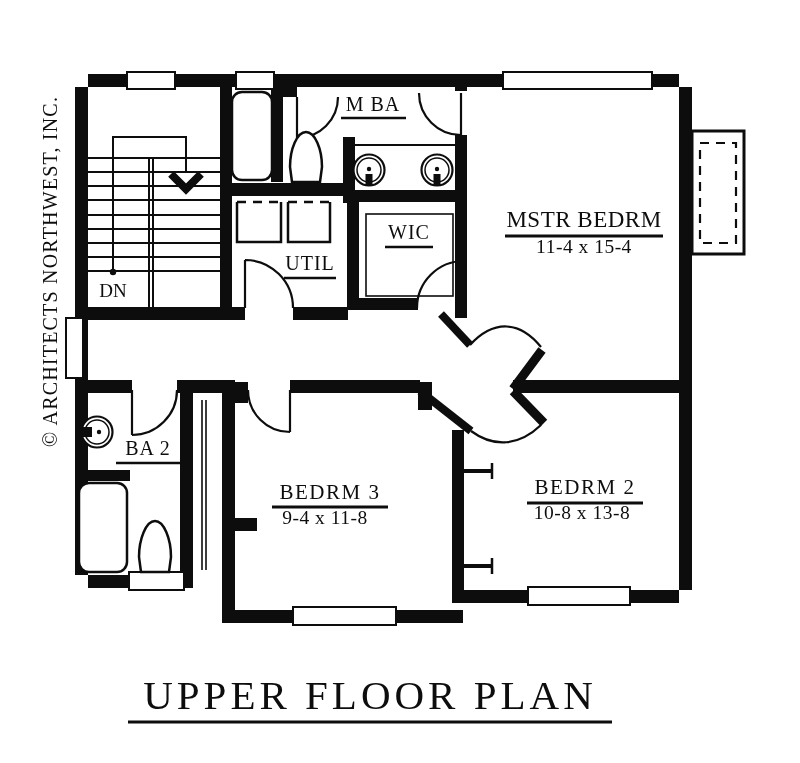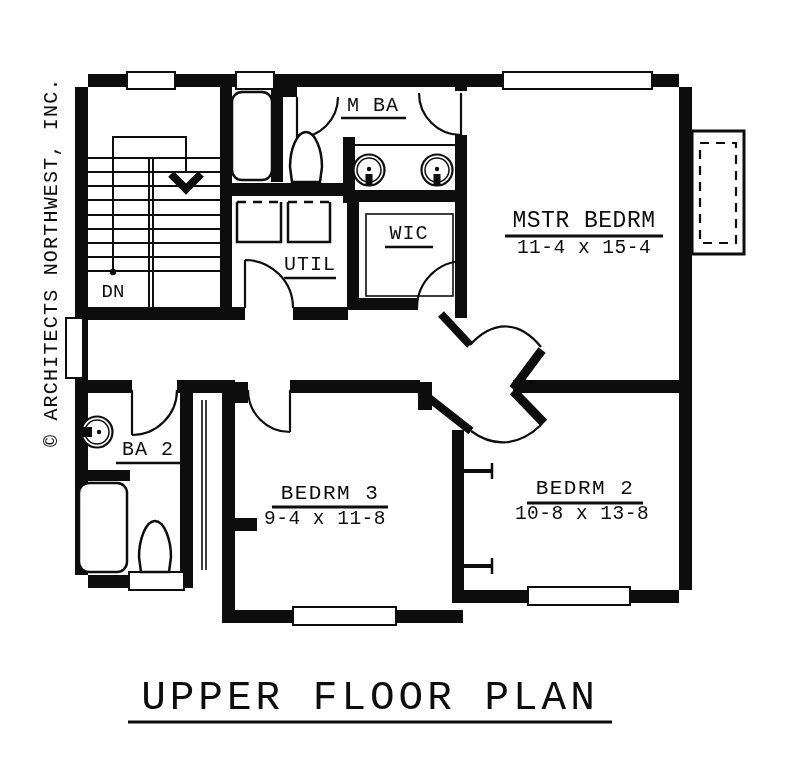--- a/index.html
+++ b/index.html
@@ -1,17 +1,17 @@
 <!DOCTYPE html>
 <html><head>
 <meta charset="utf-8">
 <style>
   html,body{margin:0;padding:0;background:#ffffff;}
   #stage{position:relative;width:800px;height:763px;background:#ffffff;overflow:hidden;
-         font-family:Liberation Mono, monospace;border-radius:17px;}
+         font-family:Liberation Serif, serif;border-radius:17px;}
   svg text{fill:#0d0d0d;}
   .room-label{font-size:21px;letter-spacing:1.5px;}
   .small-label{font-size:20px;letter-spacing:1px;}
   .dims-label{font-size:19.5px;letter-spacing:0.5px;}
   .mstr-label{font-size:23px;letter-spacing:0.5px;}
   .dn-label{font-size:19px;}
   .title-label{font-size:41px;letter-spacing:4px;}
   .wm-label{font-size:20px;letter-spacing:1.2px;}
 </style>
 </head>

